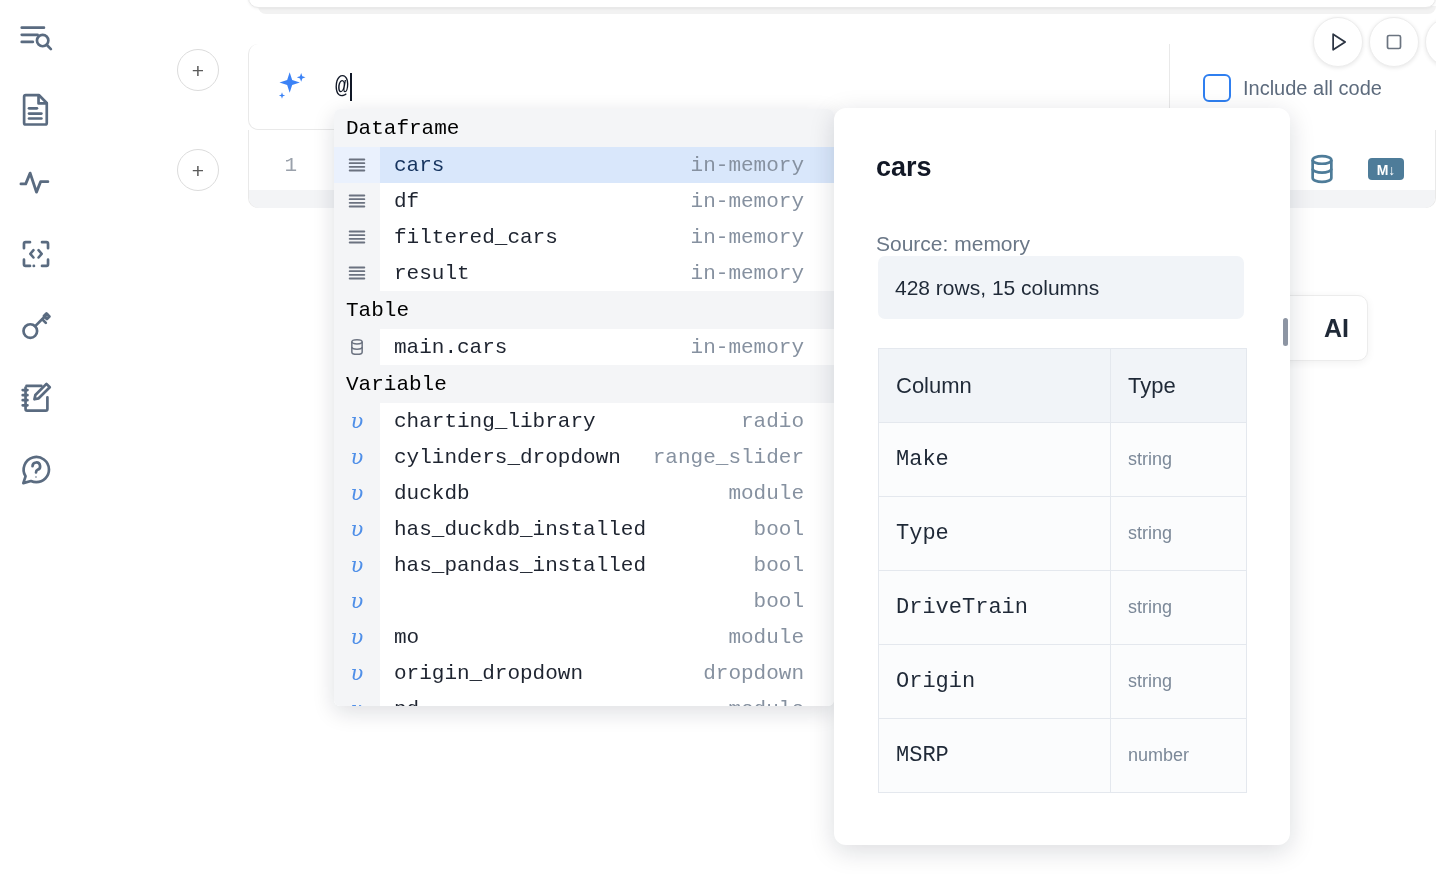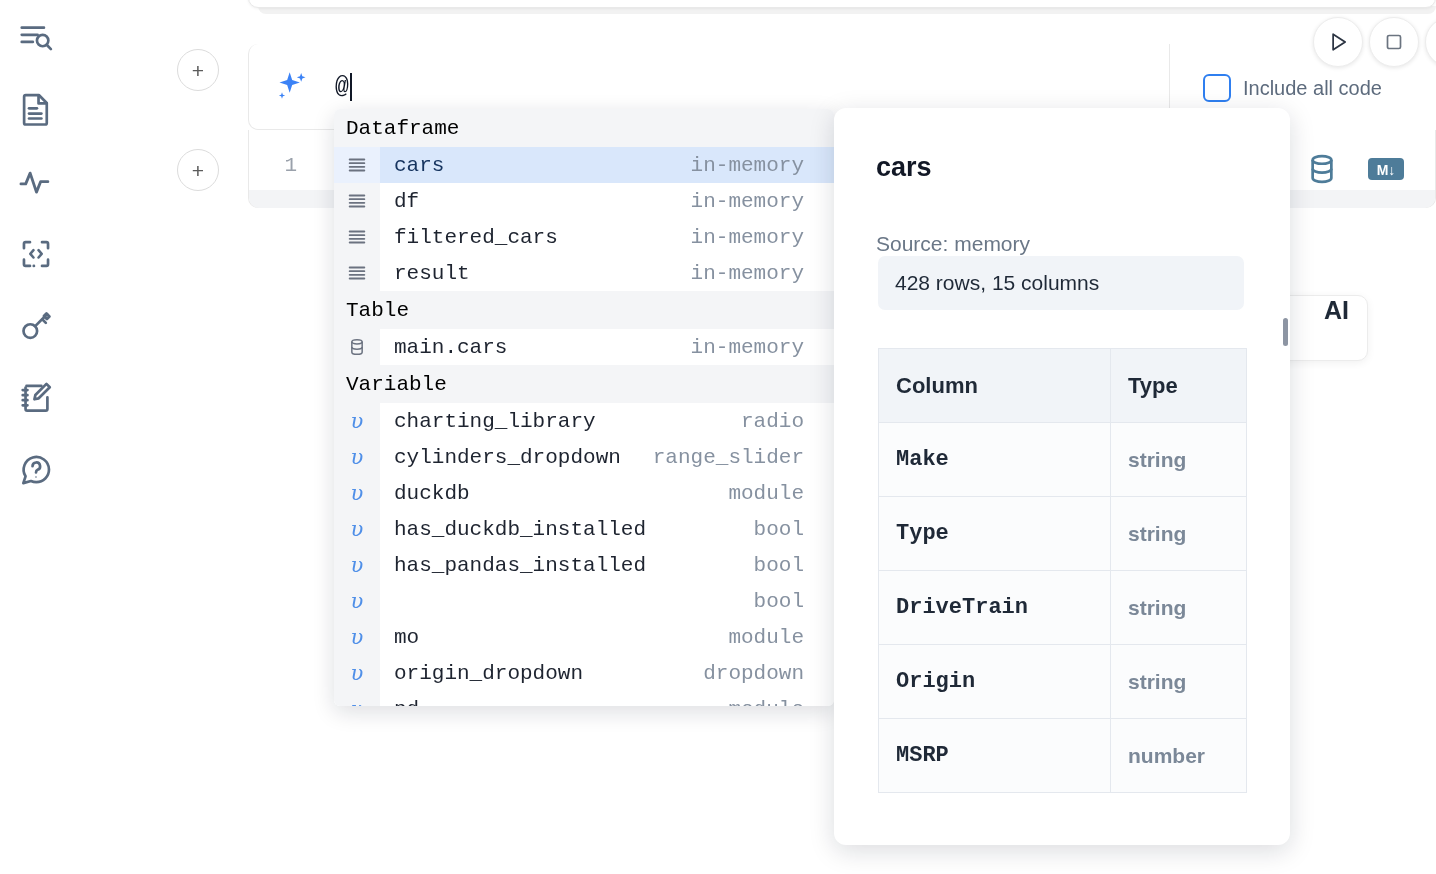--- a/index.html
+++ b/index.html
@@ -90,21 +90,21 @@
   .cell-underline {
     position: absolute; left: 249px; top: 190px; width: 1186px; height: 18px;
     background: #f3f4f6; border-radius: 0 0 10px 10px;
   }
 
   
   .ai-pill {
     position: absolute; left: 1222px; top: 295px; width: 146px; height: 66px;
     background: #fff; border: 1px solid #ececec; border-radius: 10px;
     box-shadow: 0 2px 8px rgba(0,0,0,0.06);
-    display: flex; justify-content: flex-end;
+    display: flex; align-items: center; justify-content: flex-end;
     padding-right: 18px;
     font-size: 25px; font-weight: 700; color: #1f2937;
   }
 
   
   .ac-list {
     position: absolute; left: 334px; top: 109px; width: 500px; height: 597px;
     background: #fff; border-radius: 6px; overflow: hidden;
     box-shadow: 0 6px 22px rgba(15,23,42,0.14);
     font-family: "Liberation Mono", monospace;
@@ -138,39 +138,39 @@
   }
   .info-title {
     position: absolute; left: 42px; top: 44px;
     font-size: 27px; font-weight: 700; color: #121826;
   }
   .info-source {
     position: absolute; left: 42px; top: 97px;
     font-size: 21px; color: #6a7787; margin-top: 27px;
   }
   .info-shape {
-    position: absolute; left: 44px; top: 148px; width: 366px; height: 54px;
+    position: absolute; left: 44px; top: 148px; width: 366px; height: 63px;
     background: #f1f4f8; border-radius: 7px;
     display: flex; align-items: center; padding-left: 17px;
     font-size: 21px; color: #1f2937;
   }
   .info-table {
     position: absolute; left: 44px; top: 240px; width: 368px;
     border-collapse: collapse; table-layout: fixed;
   }
   .info-table th, .info-table td {
     border: 1px solid #e4e8ee; height: 74px; text-align: left; padding-left: 17px;
-    font-weight: 700; vertical-align: middle;
+    font-weight: 400; vertical-align: middle;
   }
   .info-table th { background: #f1f4f8; font-size: 22px; color: #1f2937; }
   .info-table td.col {
     font-family: "Liberation Mono", monospace; font-size: 22px; color: #1f2937;
     background: #fbfcfd;
   }
-  .info-table td.typ { font-size: 21px; color: #7b8898; background: #fbfcfd; }
+  .info-table td.typ { font-size: 18px; color: #7b8898; background: #fbfcfd; }
   .info-table col.c1 { width: 232px; }
   .info-table col.c2 { width: 136px; }
   .info-scroll {
     position: absolute; left: 1283px; top: 318px; width: 5px; height: 28px;
     background: #8d95a3; border-radius: 3px;
   }
 </style>
 </head>
 <body>
 

